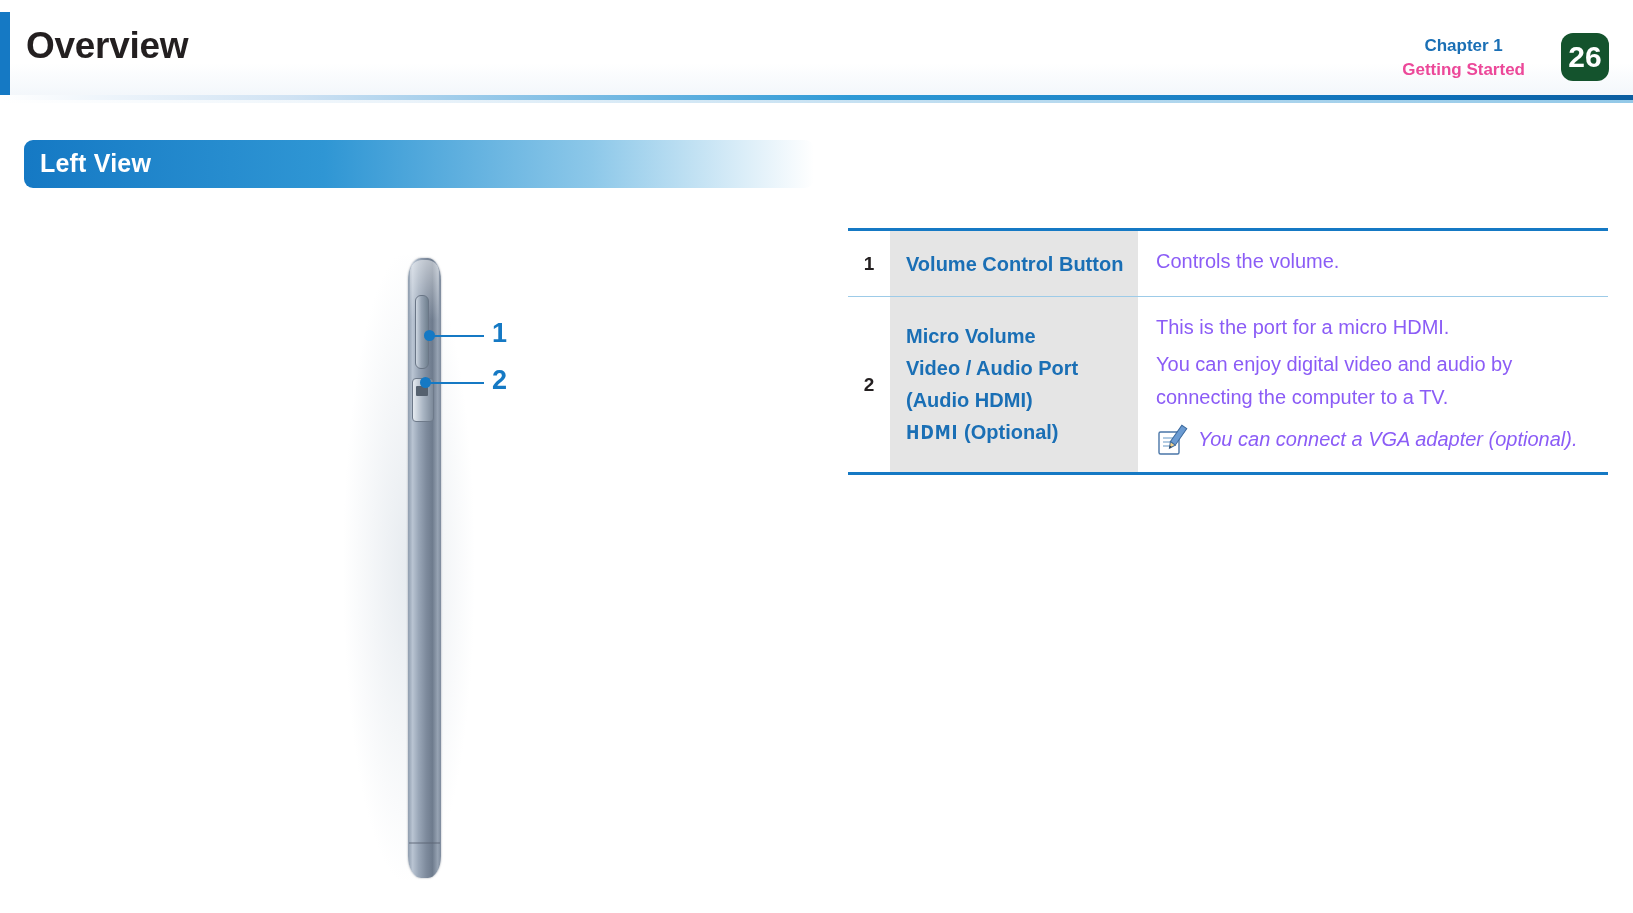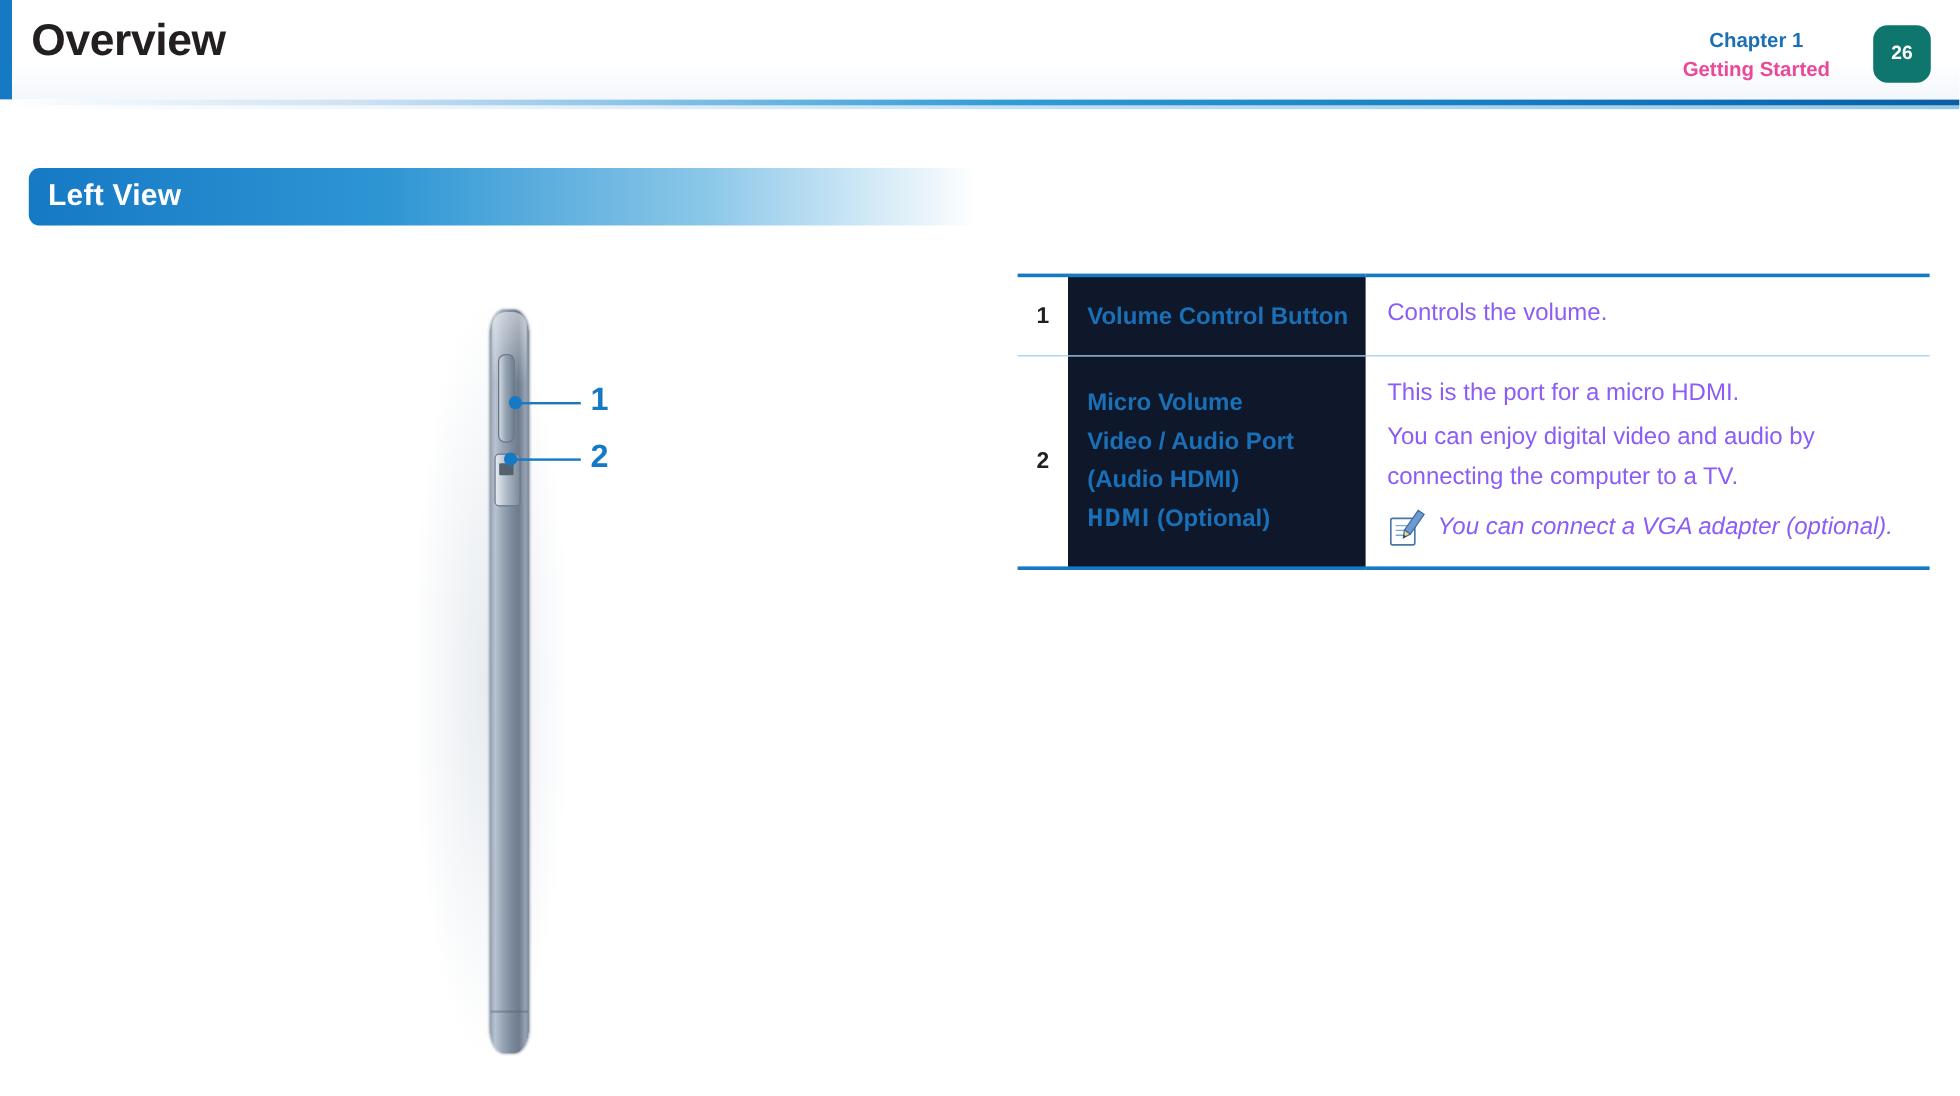--- a/index.html
+++ b/index.html
@@ -12,21 +12,21 @@
     height: 913px;
     position: relative;
     overflow: hidden;
     font-family: "Liberation Sans", sans-serif;
     color: #231f20;
   }
 
   
   .header {
     position: absolute;
-    left: 0; top: 0;
+    left: 0; top: 12px;
     width: 1633px;
     height: 92px;
   }
   .header-bar {
     position: absolute;
     left: 0; top: 0;
     width: 1633px;
     height: 83px;
     background: linear-gradient(to bottom, #ffffff 0%, #ffffff 62%, #f3f7fb 100%);
   }
@@ -68,23 +68,23 @@
     font-size: 17px;
     line-height: 24px;
   }
   .chapter-line1 { color: #1a6fb5; }
   .chapter-line2 { color: #ec4899; }
   .page-number {
     position: absolute;
     right: 24px; top: 21px;
     width: 48px; height: 48px;
     border-radius: 12px;
-    background: #0f766e;
+    background: #14532d;
     color: #ffffff;
-    font-size: 16px;
+    font-size: 30px;
     font-weight: bold;
     display: flex;
     align-items: center;
     justify-content: center;
   }
 
   
   .section-title-bar {
     position: absolute;
     left: 24px; top: 140px;
@@ -215,21 +215,21 @@
   }
   .col-num {
     width: 42px;
     text-align: center;
     font-size: 19px;
     font-weight: bold;
     color: #231f20;
   }
   .col-name {
     width: 220px;
-    background: #0f172a;
+    background: #e5e5e5;
     padding: 14px 12px 14px 16px !important;
     font-size: 20px;
     font-weight: bold;
     color: #1a6fb5;
     line-height: 32px;
   }
   .col-desc {
     padding: 14px 16px 14px 18px !important;
     font-size: 20px;
     color: #8b5cf6;

